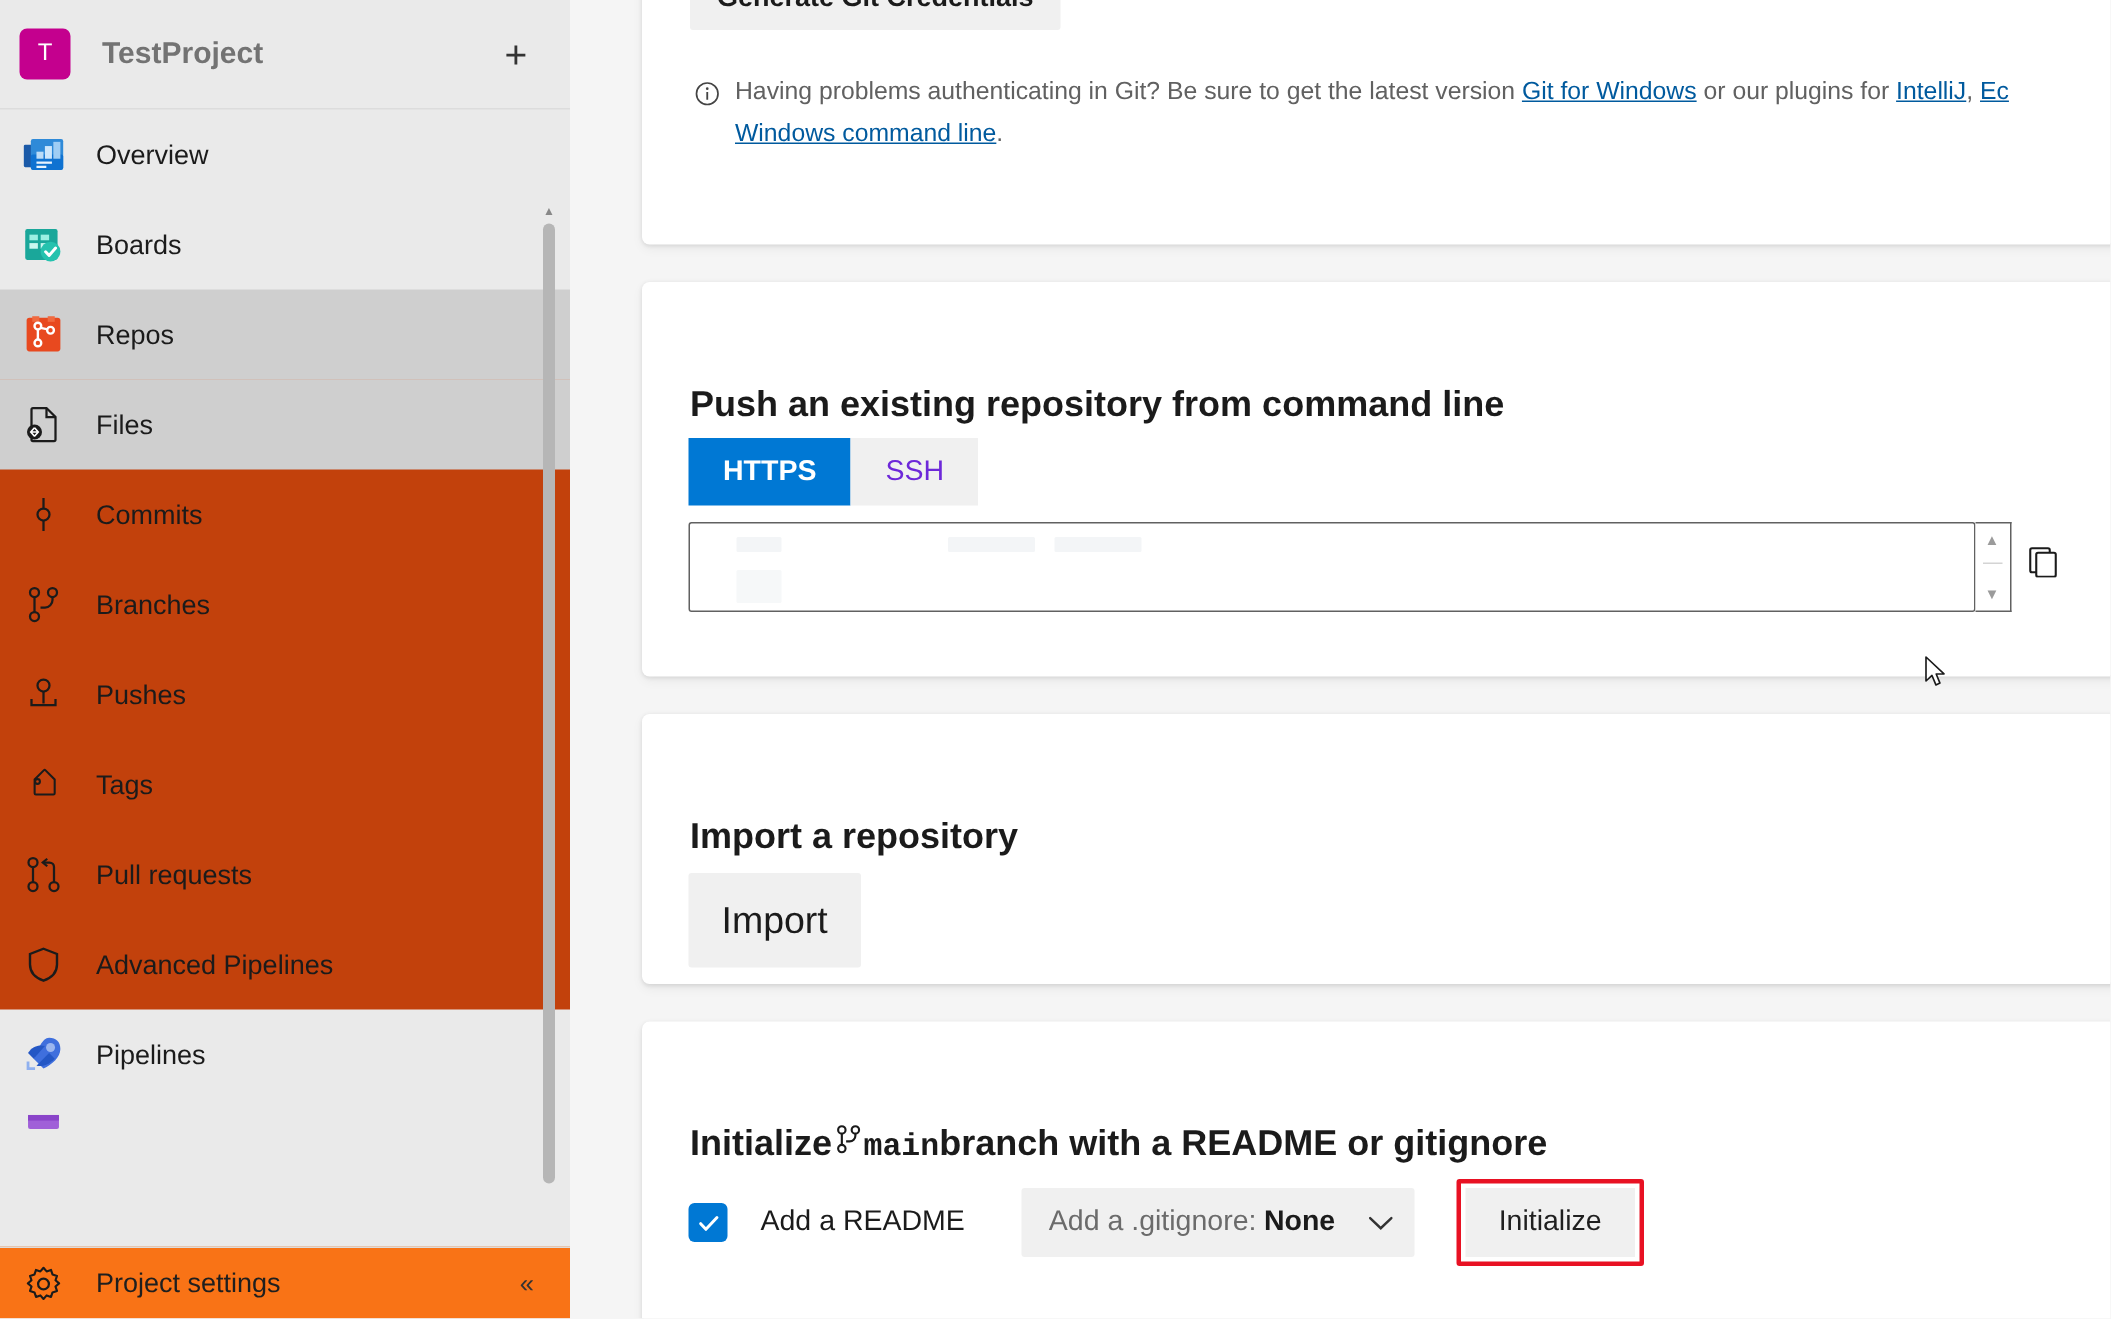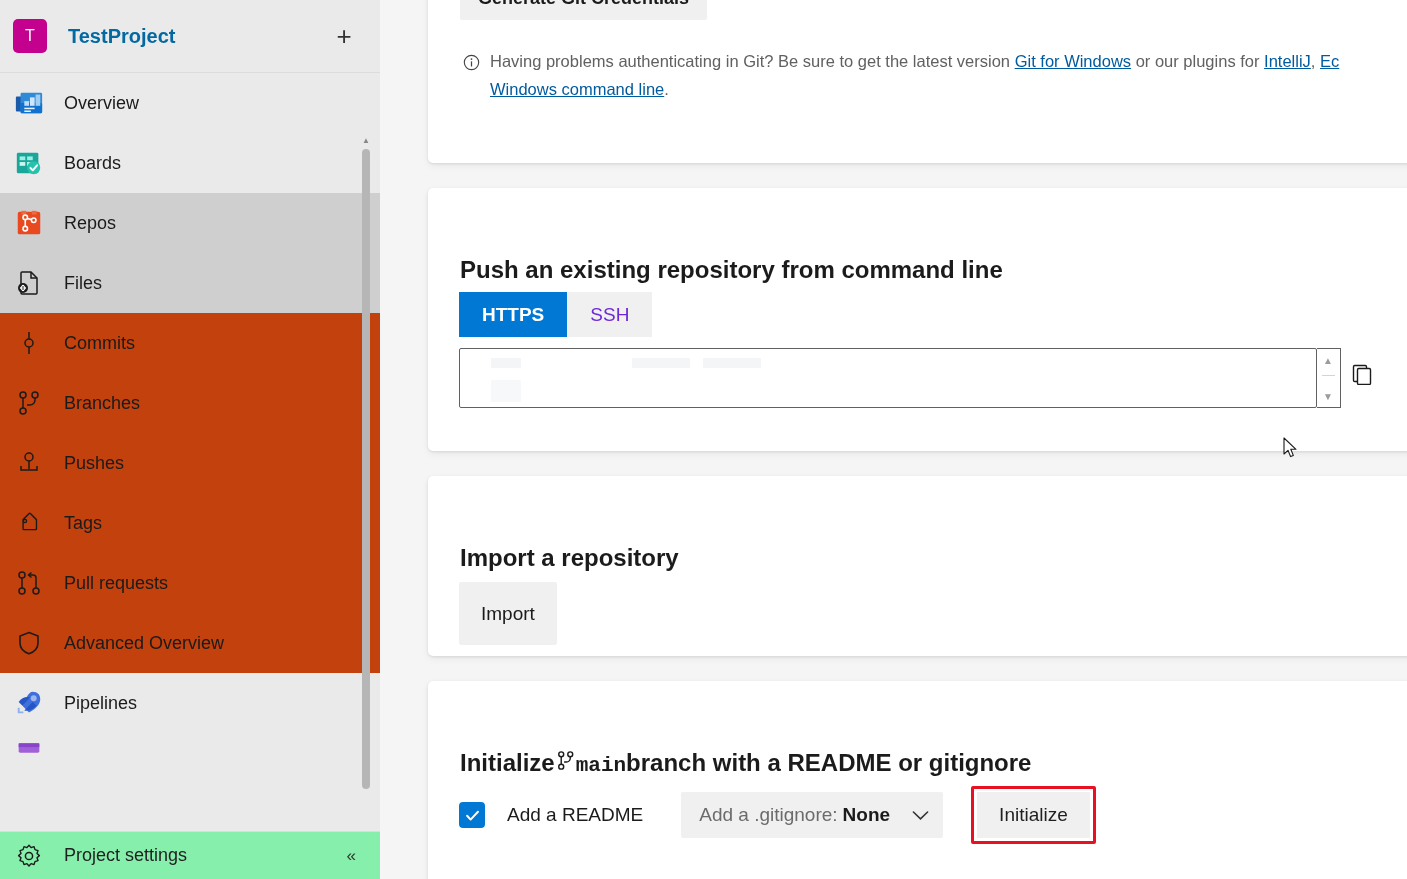--- a/index.html
+++ b/index.html
@@ -31,21 +31,21 @@
     border-radius: 5px;
     background: #c4008e;
     color: #fff;
     display: flex; align-items: center; justify-content: center;
     font-size: 16px; font-weight: 400;
     flex: 0 0 34px;
   }
   .proj-name {
     margin-left: 21px;
     font-size: 20px; font-weight: bold;
-    color: #0369a1;
+    color: #737373;
     flex: 1 1 auto;
     white-space: nowrap;
   }
   .plus-btn {
     width: 32px; height: 32px;
     display: flex; align-items: center; justify-content: center;
     color: #333; font-size: 26px; font-weight: 300;
     line-height: 1; cursor: pointer;
     user-select: none;
   }
@@ -90,21 +90,21 @@
     background: #b6b6b6; border-radius: 4px;
     cursor: pointer;
   }
 
   .proj-footer {
     position: absolute; bottom: 0; left: 0;
     width: 380px; height: 48px;
     border-top: 1px solid #dcdcdc;
     display: flex; align-items: center;
     padding-left: 10px;
-    background: #86efac;
+    background: #f97316;
     cursor: pointer;
   }
   .proj-footer .ic { width: 38px; flex: 0 0 38px; display:flex; align-items:center; justify-content:center;}
   .proj-footer .lbl { margin-left: 16px; font-size: 18px; }
   .collapse-btn {
     margin-left: auto; margin-right: 24px;
     font-size: 17px; color: #333; cursor: pointer;
   }
 
   
@@ -212,21 +212,21 @@
   .copy-btn {
     position: absolute; left: 918px; top: 170px;
     width: 32px; height: 32px;
     display: flex; align-items: center; justify-content: center;
     cursor: pointer;
   }
 
   .btn-import {
     position: absolute; left: 31px; top: 106px;
     height: 63px; padding: 18px 22px;
-    font-size: 19px;
+    font-size: 25px;
   }
 
   .init-row {
     position: absolute; left: 31px; top: 105px;
     display: flex; align-items: center;
   }
   .chk {
     width: 26px; height: 26px;
     background: #0078d4;
     border-radius: 4px;
@@ -403,21 +403,21 @@
           </span>
           <span class="lbl">Pull requests</span>
         </div>
 
         <div class="nav-item">
           <span class="ic">
             <svg width="26" height="26" viewBox="0 0 26 26">
               <path d="M13 2.5 L22 6 v7 c0 5.5 -4 9 -9 10.8 C8 22 4 18.5 4 13 V6 z" fill="none" stroke="#1b1b1b" stroke-width="1.6"></path>
             </svg>
           </span>
-          <span class="lbl">Advanced Overview</span>
+          <span class="lbl">Advanced Pipelines</span>
         </div>
       </div>
 
       <div class="nav-item">
         <span class="ic">
           <svg width="30" height="30" viewBox="0 0 32 32">
             <path d="M20 4 c5 0 8 3 8 8 c0 6 -6 11 -12 14 l-7 -7 C12 13 15 4 20 4 z" fill="#3f6fdd"></path>
             <path d="M9 19 l-4 -4 c3 -5 8 -6 12 -5 z" fill="#2457c5"></path>
             <path d="M20 15 l4 4 c-4 4 -9 6 -13 5 z" fill="#2457c5"></path>
             <circle cx="21" cy="11" r="3.2" fill="#9bb6ef"></circle>

